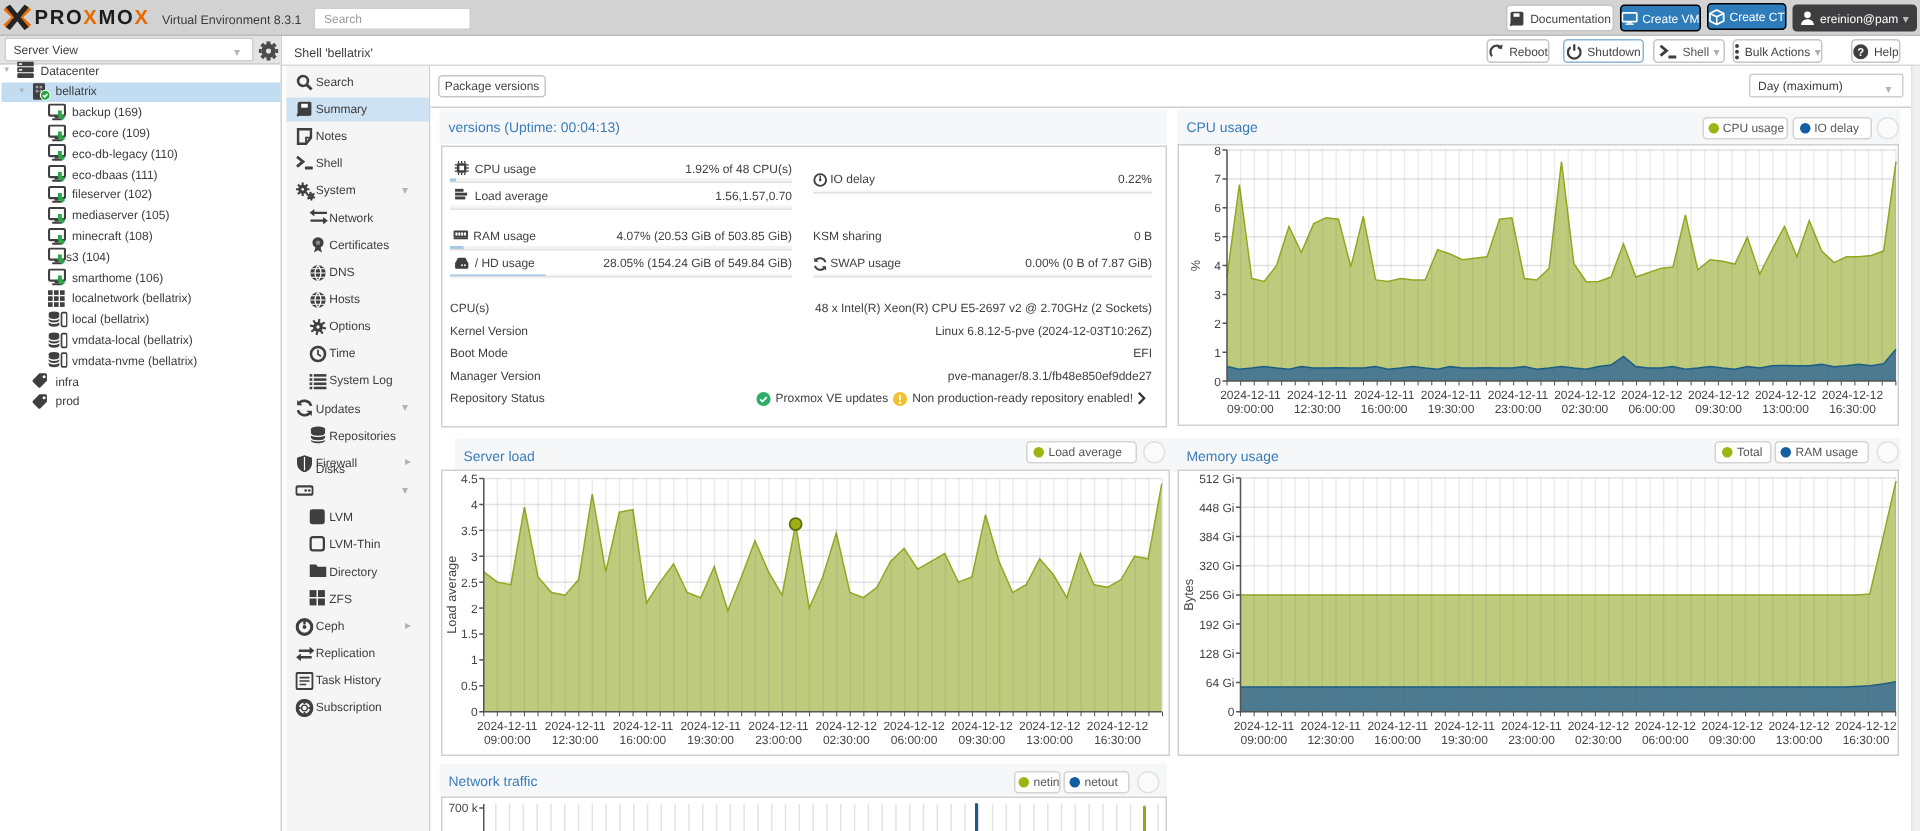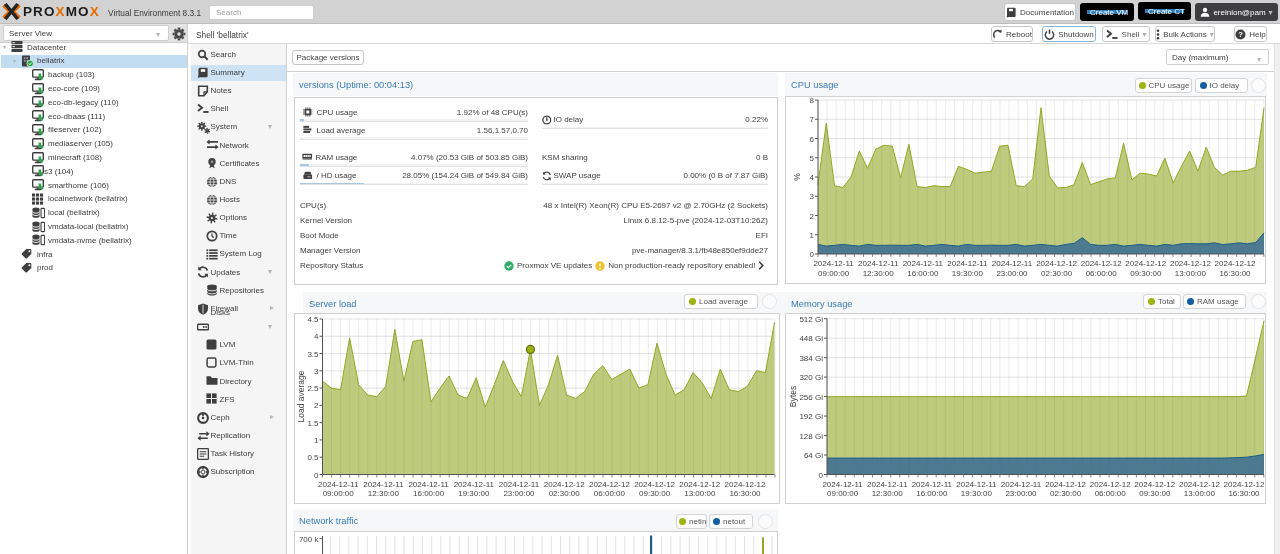--- a/index.html
+++ b/index.html
@@ -1,18 +1,18 @@
 <!DOCTYPE html>
 <html><head><meta charset="utf-8"><title>pve</title><style>
 *{margin:0;padding:0;box-sizing:border-box}
 html,body{width:1280px;height:554px;overflow:hidden;font-family:"Liberation Sans",sans-serif;font-size:8px;color:#444;background:#fff}
 #topbar{position:absolute;left:0;top:0;width:1280px;height:24px;background:#d2d2d2;border-bottom:1px solid #bcbcbc}
 #bar2{position:absolute;left:0;top:24px;width:1280px;height:20px;background:#fff;border-bottom:1px solid #dadada}
 .btn{position:absolute;display:flex;align-items:center;justify-content:center;background:#fff;border:1px solid #c6c6c6;border-radius:3px;color:#444;font-size:8px;white-space:nowrap}
-.bbtn{position:absolute;display:flex;align-items:center;justify-content:flex-start;background:#2e7cba;border:7px solid #000000;border-radius:3px;color:#fff;font-size:8px;white-space:nowrap}
+.bbtn{position:absolute;display:flex;align-items:center;justify-content:flex-start;background:#2e7cba;border:1px solid #000000;border-radius:3px;color:#fff;font-size:8px;white-space:nowrap}
 #sidebar{position:absolute;left:0;top:24px;width:188px;height:530px;background:#fff;border-right:1px solid #d0d0d0}
 #nav{position:absolute;left:191px;top:44px;width:96px;height:510px;background:#f5f5f5;border-right:1px solid #d0d0d0}
 .ptitle{position:absolute;height:23px;background:#f6f7f8;font-size:9.3px;color:#3a7cb8;display:flex;align-items:center;padding-left:6px}
 .pbox{position:absolute;background:#fff;border:1px solid #d0d0d0}
 .leg{position:absolute;height:15px;background:#fff;border:1px solid #d4d4d4;border-radius:3px;display:flex;align-items:center;font-size:8px;color:#555;padding:0 4px;white-space:nowrap;overflow:hidden}
 .dot{width:7px;height:7px;border-radius:50%;margin-right:3px;flex:0 0 auto}
 .fadec{position:absolute;width:15px;height:15px;border:1px solid #e2e2e2;border-radius:50%;background:#fbfbfb}
 .srow{position:absolute;display:flex;align-items:center;font-size:8px;color:#414141;white-space:nowrap}
 .sval{position:absolute;font-size:8px;color:#414141;text-align:right;white-space:nowrap}
 .pbar{position:absolute;height:2.5px;background:#f3f3f3;border-bottom:1px solid #e2e2e2}
@@ -115,21 +115,21 @@
     </div>
     <div style="position:absolute;left:37px;top:30.4px;font-size:8px;color:#3c3c3c;line-height:13px;white-space:nowrap">bellatrix</div>
     <div style="position:absolute;left:32px;top:44.7px">
       <svg class="ic" width="13" height="12" viewBox="0 0 13 12">
         <rect x="0.7" y="0.7" width="10.6" height="7.4" rx="0.8" fill="#fff" stroke="#3f3f3f" stroke-width="1.4"></rect>
         <rect x="4.4" y="8.4" width="3.2" height="1.4" fill="#3f3f3f"></rect>
         <rect x="2.8" y="9.8" width="6.4" height="1.4" rx="0.4" fill="#3f3f3f"></rect>
         <path d="M6.6 4.6h2.6v2.6l2.2 2.2-1.8 1.8-2.2-2.2H6.6z" fill="#28a745"></path>
       </svg>
     </div>
-    <div style="position:absolute;left:48px;top:44.2px;font-size:8px;color:#3c3c3c;line-height:13px;white-space:nowrap">backup (103)</div>
+    <div style="position:absolute;left:48px;top:44.2px;font-size:8px;color:#3c3c3c;line-height:13px;white-space:nowrap">backup (169)</div>
     <div style="position:absolute;left:32px;top:58.5px">
       <svg class="ic" width="13" height="12" viewBox="0 0 13 12">
         <rect x="0.7" y="0.7" width="10.6" height="7.4" rx="0.8" fill="#fff" stroke="#3f3f3f" stroke-width="1.4"></rect>
         <rect x="4.4" y="8.4" width="3.2" height="1.4" fill="#3f3f3f"></rect>
         <rect x="2.8" y="9.8" width="6.4" height="1.4" rx="0.4" fill="#3f3f3f"></rect>
         <path d="M6.6 4.6h2.6v2.6l2.2 2.2-1.8 1.8-2.2-2.2H6.6z" fill="#28a745"></path>
       </svg>
     </div>
     <div style="position:absolute;left:48px;top:58.0px;font-size:8px;color:#3c3c3c;line-height:13px;white-space:nowrap">eco-core (109)</div>
     <div style="position:absolute;left:32px;top:72.3px">

